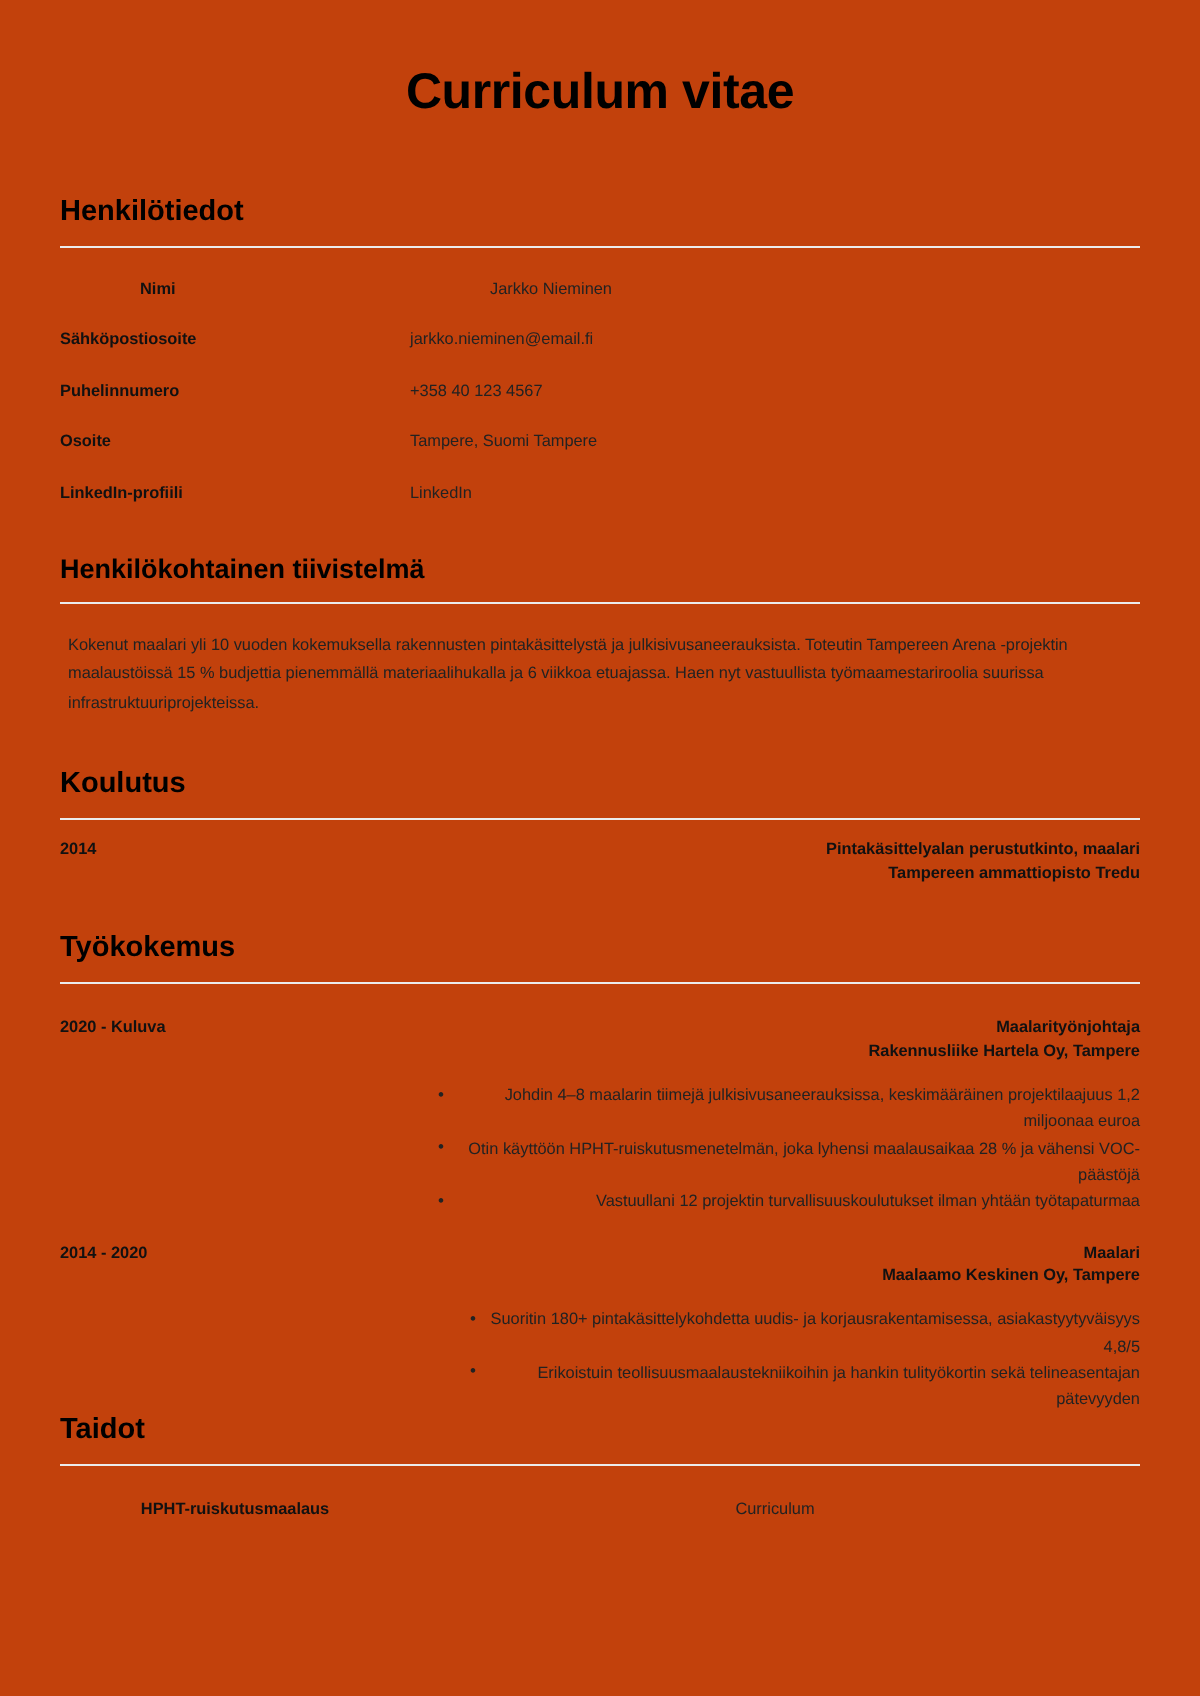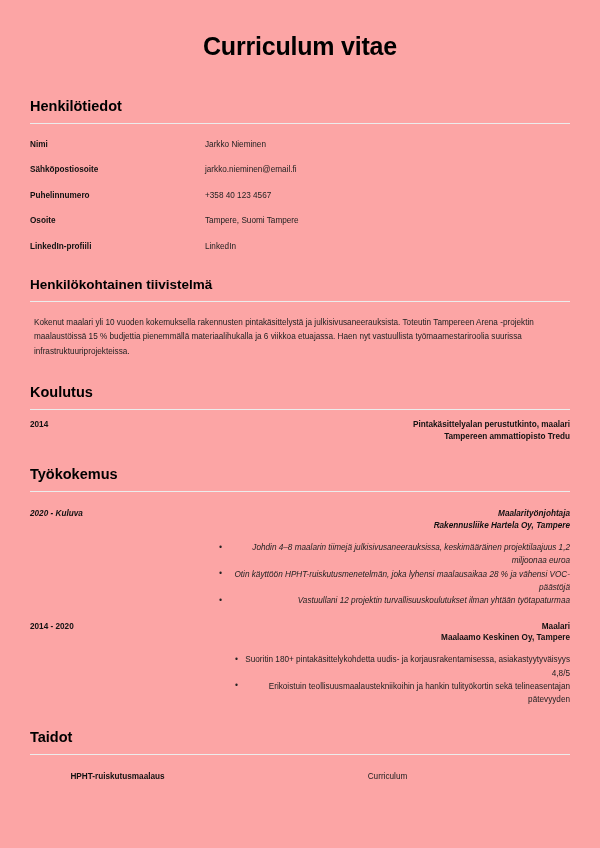--- a/index.html
+++ b/index.html
@@ -14,21 +14,21 @@
     height: 848px;
     font-family: "Liberation Sans", sans-serif;
     color: #1a1a1a;
     -webkit-font-smoothing: antialiased;
   }
 
   .page {
     position: relative;
     width: 600px;
     height: 848px;
-    background: #fca5a5;
+    background: #c2410c;
     padding: 0 30px;
     overflow: hidden;
   }
 
   
   .doc-title {
     text-align: center;
     font-size: 25px;
     font-weight: bold;
     letter-spacing: -0.2px;
@@ -146,21 +146,21 @@
 
 <div class="page">
 
   <h1 class="doc-title">Curriculum vitae</h1>
 
   <div class="section" style="margin-top:36px;">
     <h2 class="section-title">Henkilötiedot</h2>
     <hr class="section-rule">
 
     <div style="margin-top:15px;">
-      <div class="detail-row" style="margin-bottom:14px;">
+      <div class="detail-row" style="margin-bottom:14px;margin-left:40px;">
         <div class="detail-label">Nimi</div>
         <div class="detail-value">Jarkko Nieminen</div>
       </div>
       <div class="detail-row" style="margin-bottom:14px;">
         <div class="detail-label">Sähköpostiosoite</div>
         <div class="detail-value">jarkko.nieminen@email.fi</div>
       </div>
       <div class="detail-row" style="margin-bottom:14px;">
         <div class="detail-label">Puhelinnumero</div>
         <div class="detail-value">+358 40 123 4567</div>
@@ -193,21 +193,21 @@
         <div class="entry-heading">Pintakäsittelyalan perustutkinto, maalari</div>
         <div class="entry-subheading">Tampereen ammattiopisto Tredu</div>
       </div>
     </div>
   </div>
 
   <div class="section" style="margin-top:23px;">
     <h2 class="section-title">Työkokemus</h2>
     <hr class="section-rule">
 
-    <div class="entry" style="margin-top:16px;font-style:italic;">
+    <div class="entry" style="margin-top:16px;">
       <div class="entry-date">2020 - Kuluva</div>
       <div class="entry-body">
         <div class="entry-heading">Maalarityönjohtaja</div>
         <div class="entry-subheading">Rakennusliike Hartela Oy, Tampere</div>
         <ul class="entry-bullets">
           <li>Johdin 4–8 maalarin tiimejä julkisivusaneerauksissa, keskimääräinen projektilaajuus 1,2 miljoonaa euroa</li>
           <li>Otin käyttöön HPHT-ruiskutusmenetelmän, joka lyhensi maalausaikaa 28 % ja vähensi VOC-päästöjä</li>
           <li>Vastuullani 12 projektin turvallisuuskoulutukset ilman yhtään työtapaturmaa</li>
         </ul>
       </div>
@@ -219,21 +219,21 @@
         <div class="entry-heading">Maalari</div>
         <div class="entry-subheading">Maalaamo Keskinen Oy, Tampere</div>
         <ul class="entry-bullets">
           <li>Suoritin 180+ pintakäsittelykohdetta uudis- ja korjausrakentamisessa, asiakastyytyväisyys 4,8/5</li>
           <li>Erikoistuin teollisuusmaalaustekniikoihin ja hankin tulityökortin sekä telineasentajan pätevyyden</li>
         </ul>
       </div>
     </div>
   </div>
 
-  <div class="section" style="margin-top:22px;">
+  <div class="section" style="">
     <h2 class="section-title">Taidot</h2>
     <hr class="section-rule">
 
     <div style="margin-top:16px;text-align:center;">
       <div class="detail-row">
         <div class="detail-label">HPHT-ruiskutusmaalaus</div>
         <div class="detail-value">Curriculum</div>
       </div>
     </div>
   </div>

